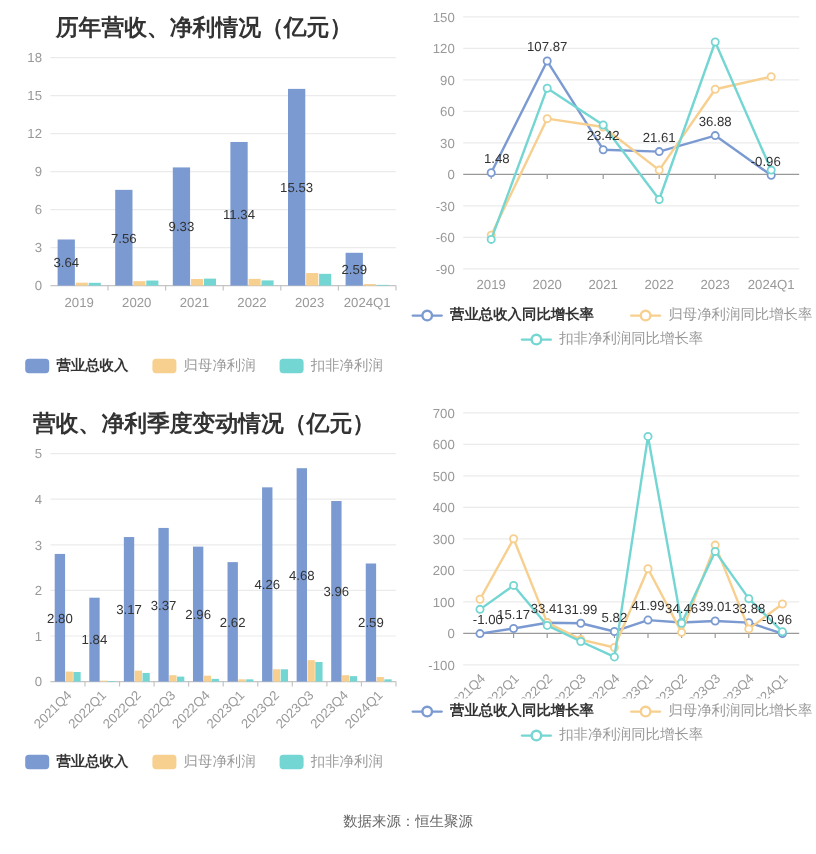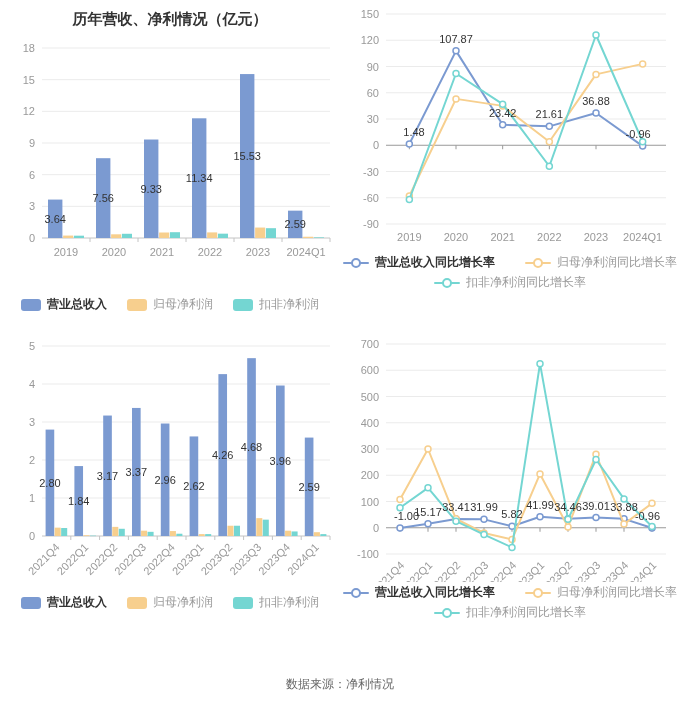--- a/index.html
+++ b/index.html
@@ -1,19 +1,19 @@
 <!DOCTYPE html>
 <html><head>
 <meta charset="utf-8">
 <style>
   html,body{margin:0;padding:0;background:#ffffff;}
   body{width:680px;height:712px;font-family:"Liberation Sans","DejaVu Sans",sans-serif;overflow:hidden;}
   .grid{display:grid;grid-template-columns:340px 340px;grid-template-rows:330px 330px;}
   .card{display:flex;flex-direction:column;align-items:center;}
-  .chart-title{margin-top:10px;height:22px;font-size:15px;font-weight:bold;color:#333;white-space:nowrap;}
+  .chart-title{margin-top:10px;height:22px;font-size:19px;font-weight:bold;color:#333;white-space:nowrap;}
   svg.plot{display:block;flex:none;}
   .legend{display:flex;justify-content:center;}
   .legend-rows{display:flex;flex-direction:column;align-items:center;gap:3px;margin-top:2px;}
   .legend-row{display:flex;gap:30px;}
   .legend-bar-row{display:flex;gap:20px;margin-top:8px;}
   .legend-item{display:flex;align-items:center;gap:6px;font-size:12px;color:#999;cursor:pointer;white-space:nowrap;}
   .legend-item.primary{color:#333;font-weight:bold;}
   .swatch{width:20px;height:12px;border-radius:3px;display:inline-block;}
   .line-icon{position:relative;width:26px;height:10px;display:inline-block;}
   .line-icon .seg{position:absolute;top:4px;left:0;right:0;height:2px;border-radius:1px;}
@@ -186,20 +186,21 @@
                 <span class="dot" style="border-color: rgb(116, 214, 210);"></span>
               </span>
               <span>扣非净利润同比增长率</span>
             </div>
           </div>
         </div>
       </div>
   </div>
 
   <div class="card">
+    <div class="chart-title">营收、净利季度变动情况（亿元）</div>
     <svg class="plot" width="340" height="256">
         <g>
           <line x1="42" x2="330" y1="206" y2="206" stroke="#c4c4c4" stroke-width="1"></line>
           <text x="35" y="210" text-anchor="end" font-size="11" fill="#999999">0</text>
           <line x1="42" x2="330" y1="168" y2="168" stroke="#ebebeb" stroke-width="1"></line>
           <text x="35" y="172" text-anchor="end" font-size="11" fill="#999999">1</text>
           <line x1="42" x2="330" y1="130" y2="130" stroke="#ebebeb" stroke-width="1"></line>
           <text x="35" y="134" text-anchor="end" font-size="11" fill="#999999">2</text>
           <line x1="42" x2="330" y1="92" y2="92" stroke="#ebebeb" stroke-width="1"></line>
           <text x="35" y="96" text-anchor="end" font-size="11" fill="#999999">3</text>
@@ -399,13 +400,13 @@
               </span>
               <span>扣非净利润同比增长率</span>
             </div>
           </div>
         </div>
       </div>
   </div>
 
 </div>
 
-<div class="footer">数据来源：净利情况</div>
+<div class="footer">数据来源：恒生聚源</div>
 
 </body></html>

